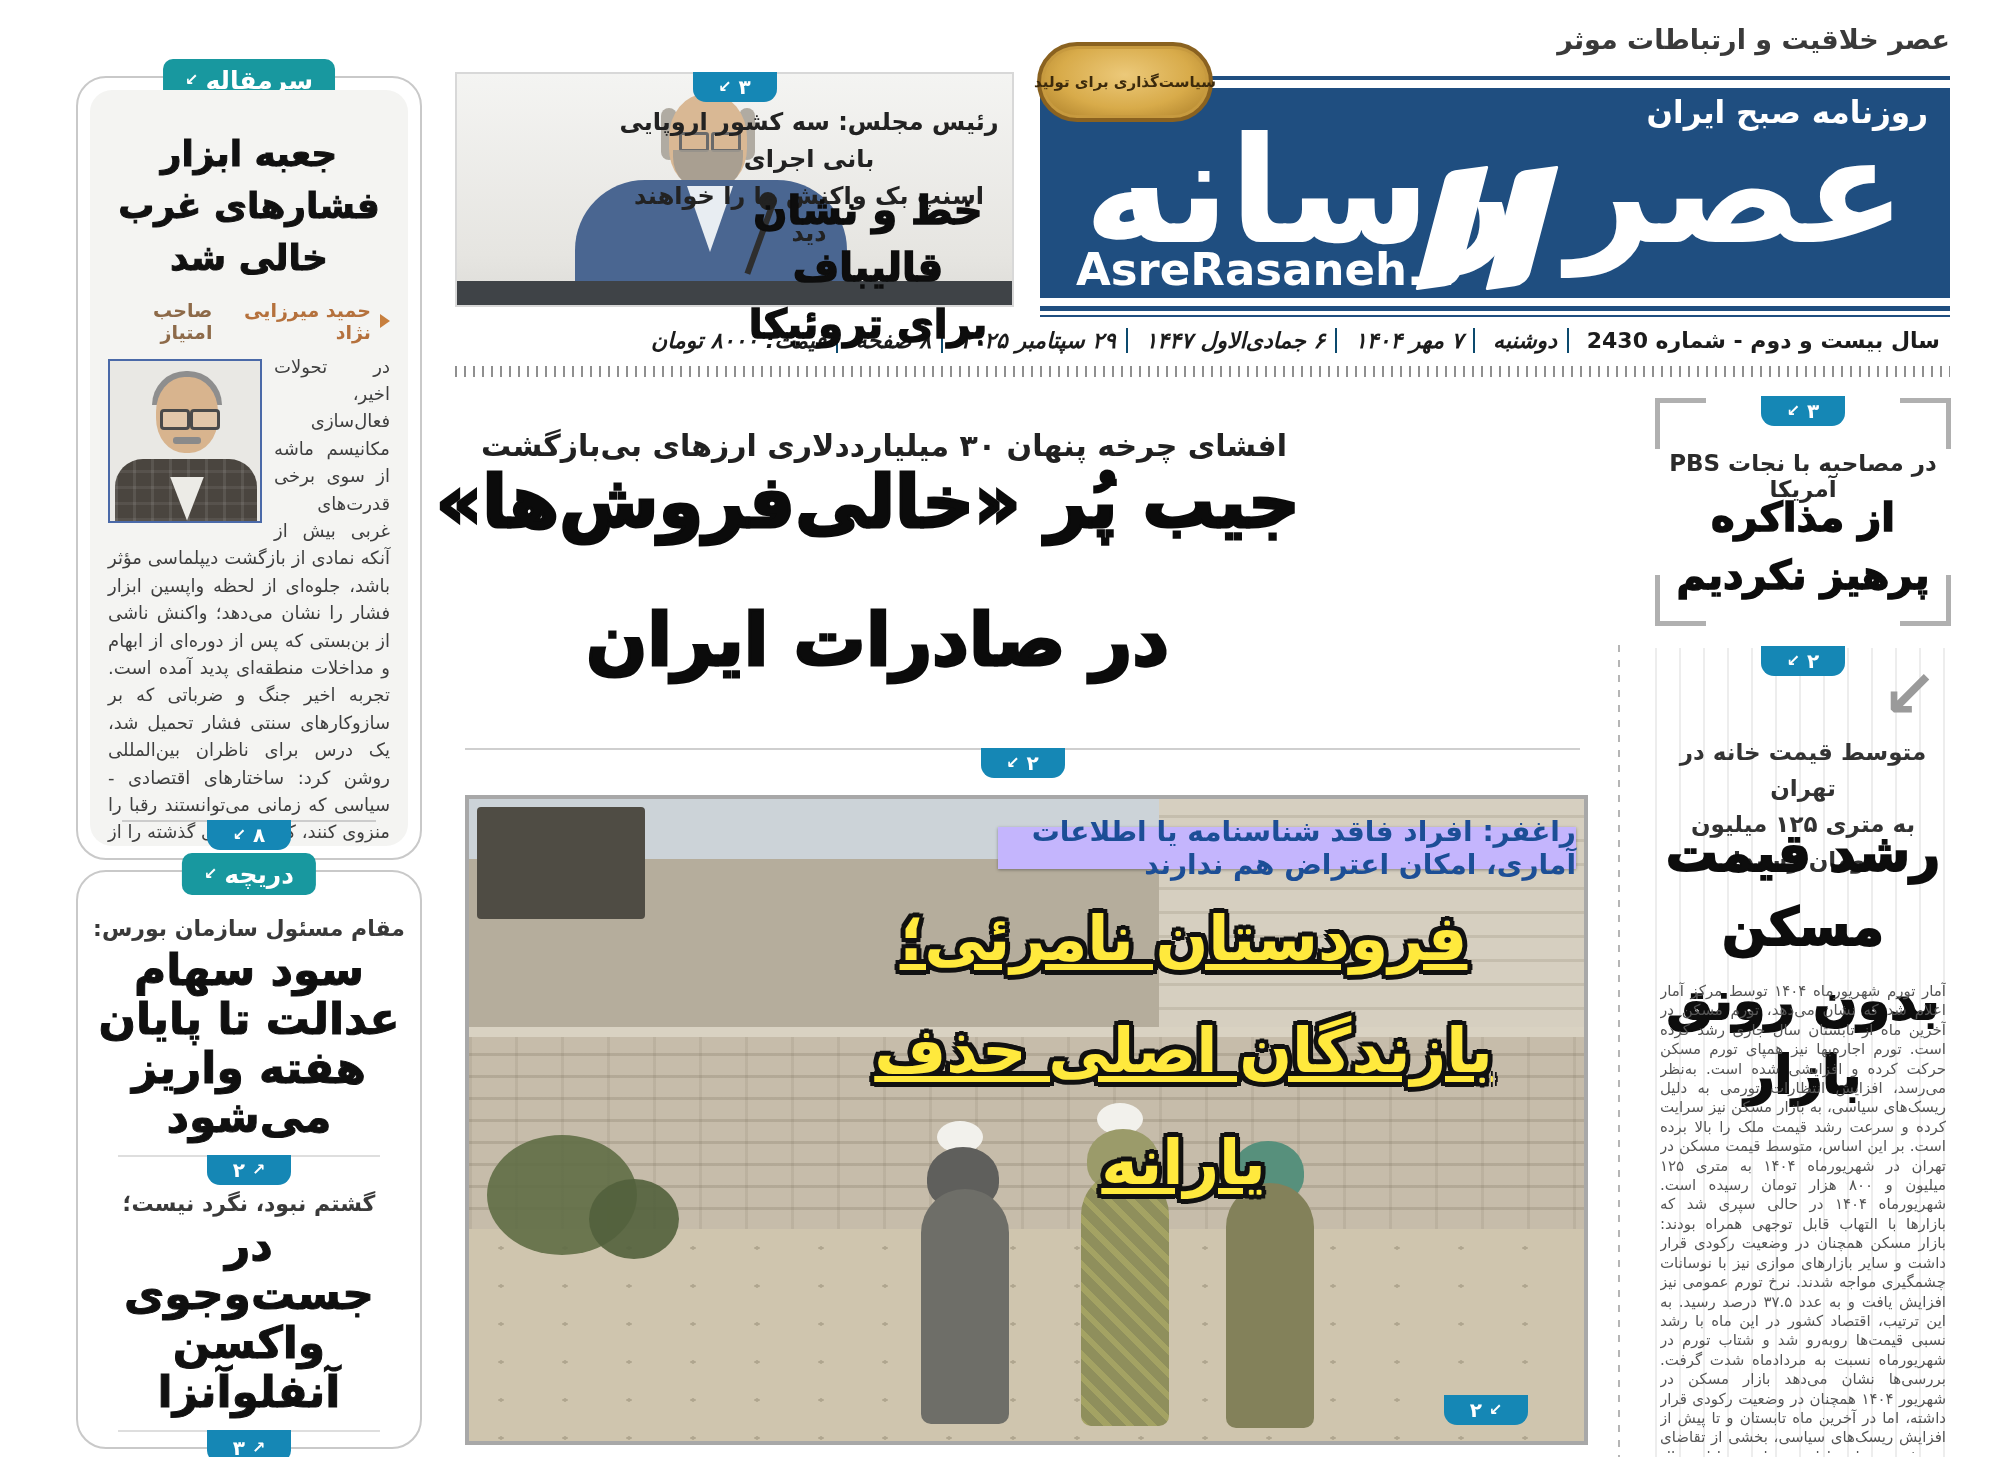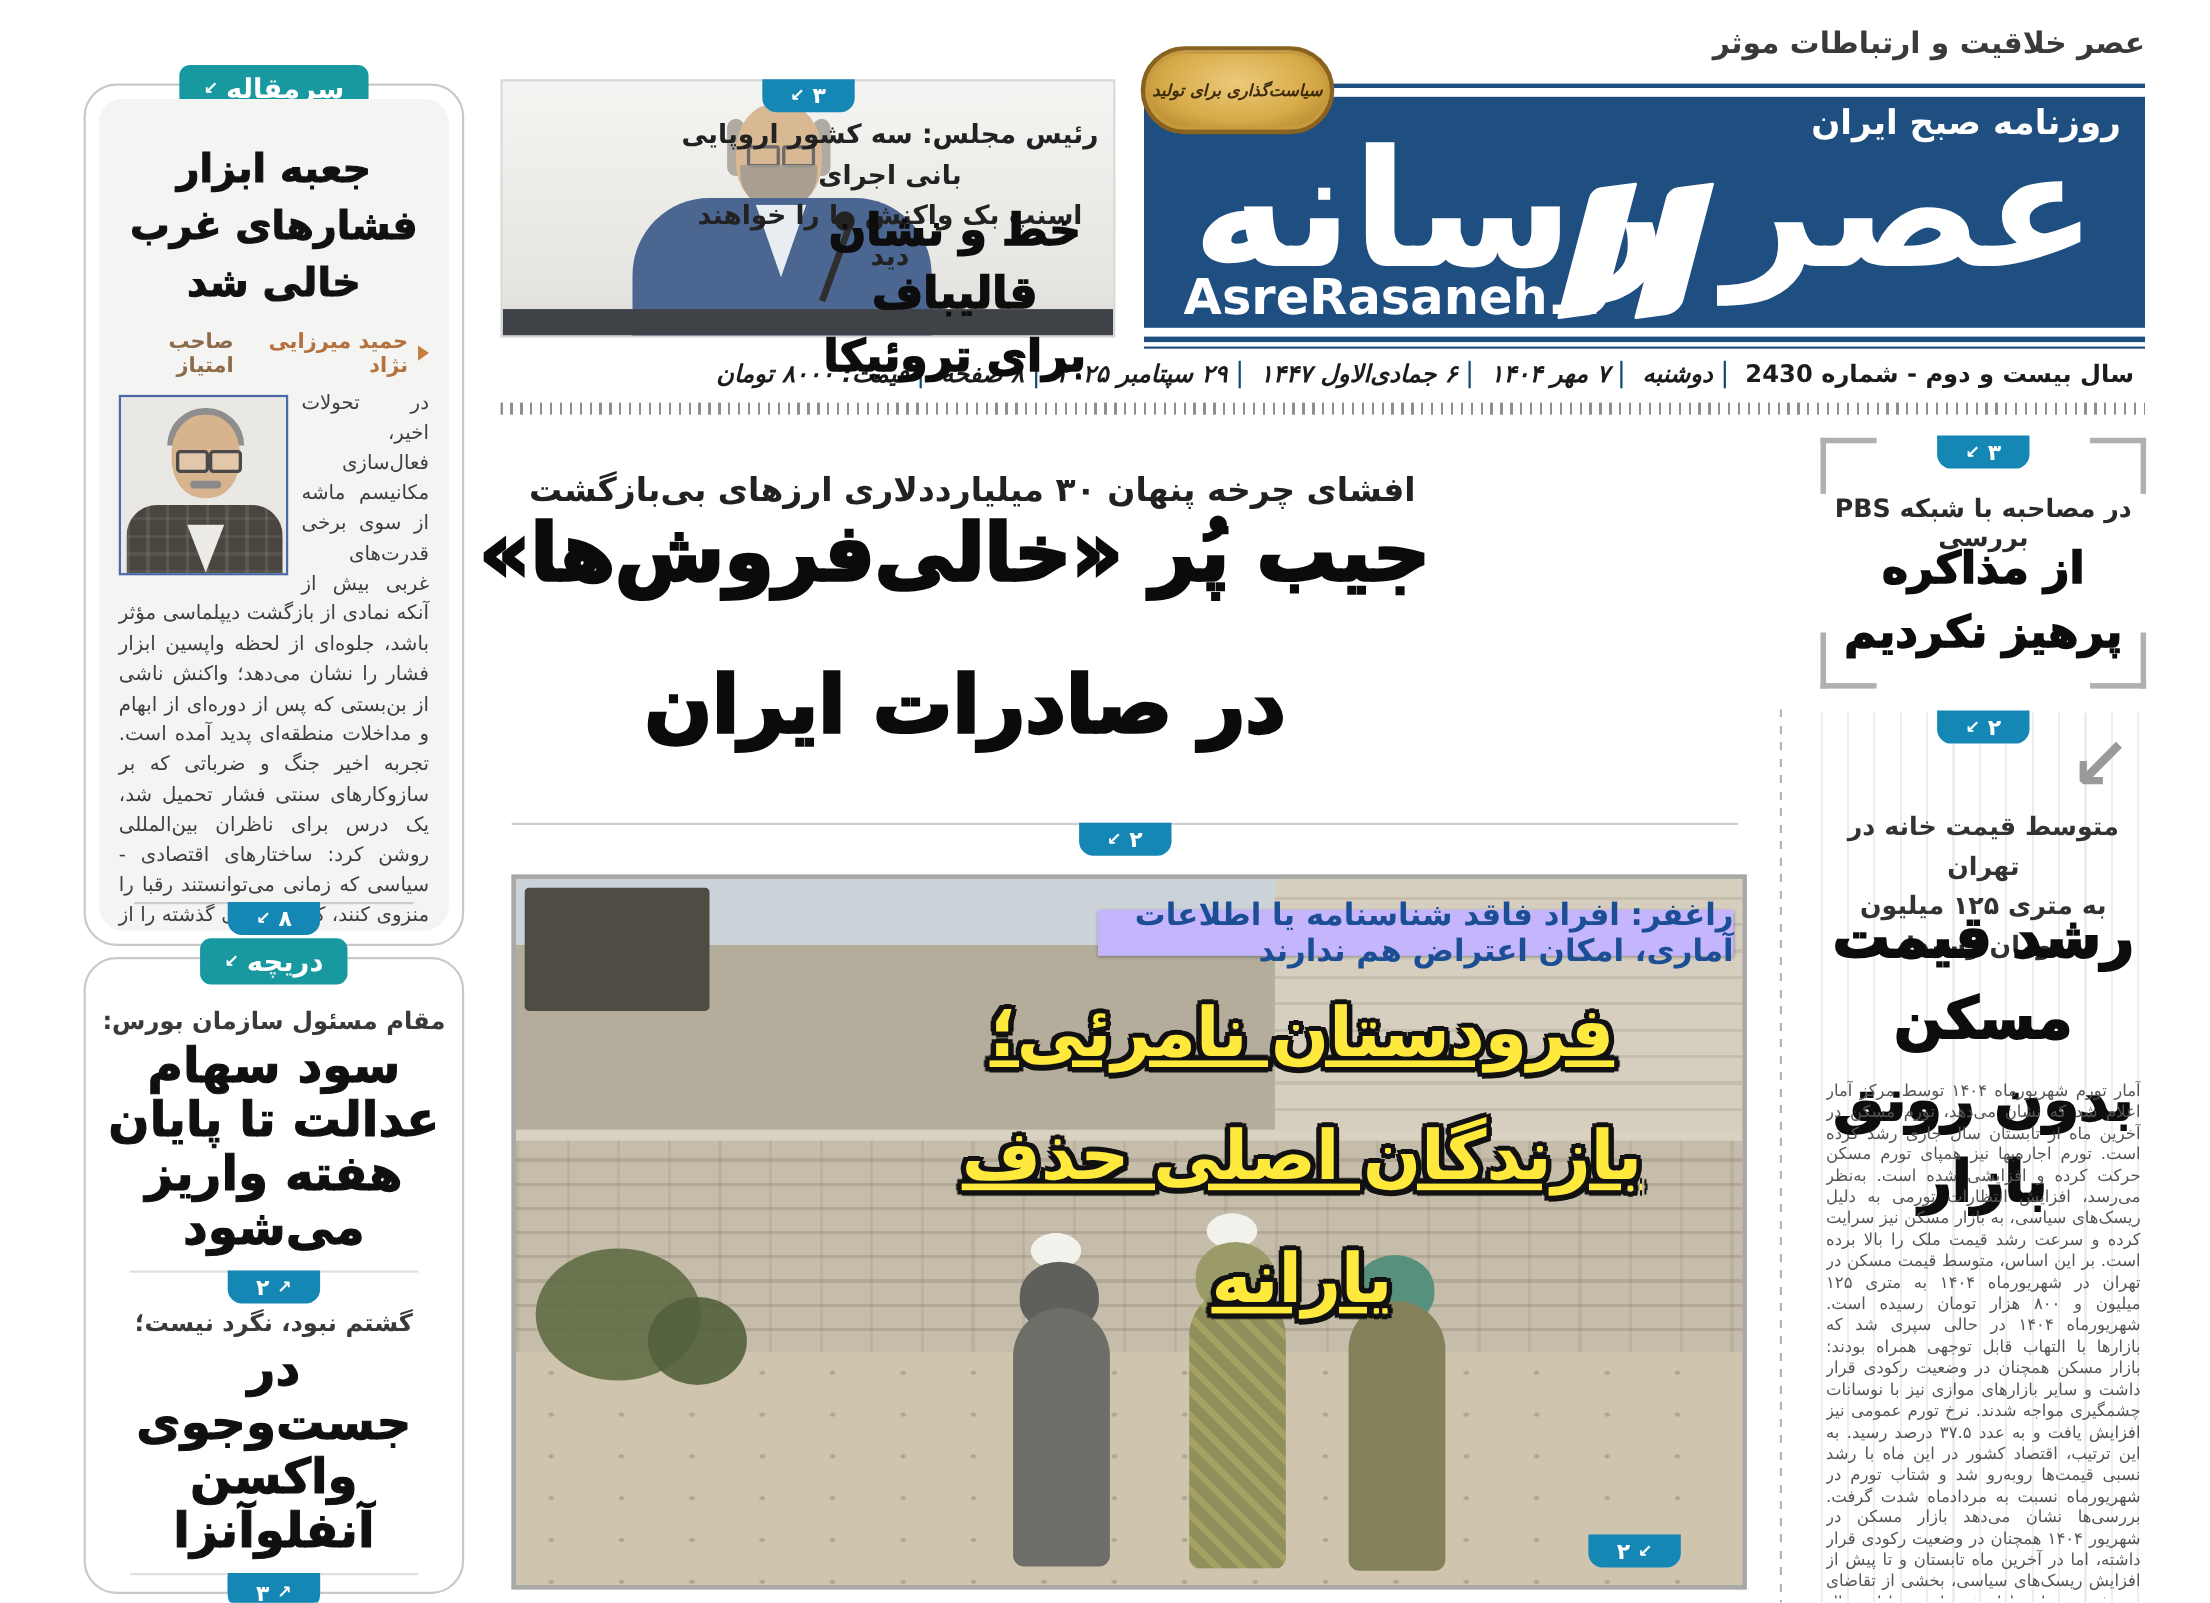--- a/index.html
+++ b/index.html
@@ -16,21 +16,21 @@
             font-weight:bold;color:#fff;line-height:1.15;letter-spacing:-2px;}
   .mh-site{position:absolute;bottom:2px;left:36px;font-size:45px;color:#fff;font-weight:bold;}
   .mh-slash{position:absolute;background:#fff;width:40px;height:120px;bottom:10px;
             transform:skewX(-22deg) rotate(-8deg);border-radius:8px 2px 12px 2px;}
   .mh-slash.s1{left:392px;}
   .mh-slash.s2{left:462px;}
   .seal{position:absolute;top:-46px;left:-3px;width:168px;height:72px;border-radius:40px;
         background:radial-gradient(ellipse at 50% 40%, #ecc97a 0%, #d8ab4a 55%, #a87b26 100%);
         border:4px solid #8a6220;box-shadow:0 0 0 3px #c79a3f inset;
         display:flex;align-items:center;justify-content:center;}
-  .seal-text{font-size:15px;font-weight:bold;color:#3c2a0c;white-space:nowrap;font-style:italic;}
+  .seal-text{font-size:15px;font-weight:bold;color:#3c2a0c;white-space:nowrap;}
   .mh-rule-b1{top:306px;right:59px;width:910px;height:5px;background:#1f4e80;}
   .mh-rule-b2{top:315px;right:59px;width:910px;height:2px;background:#1f4e80;}
 
   
   .dateline{top:328px;right:59px;font-size:22px;font-weight:bold;color:#1c1c1c;white-space:nowrap;}
   .dateline span{padding:0 10px;}
   .dateline span:not(:first-child){border-right:2px solid #0c4a6e;font-style:italic;}
   .hticks{top:366px;right:59px;left:455px;height:11px;
           background:repeating-linear-gradient(90deg,#8f8f8f 0 2px,transparent 2px 9px);}
   .vticks{top:645px;left:1618px;width:2px;height:812px;
@@ -315,21 +315,21 @@
 
   <div class="abs interview-box">
     <div class="cb tl"></div>
     <div class="cb tr"></div>
     <div class="cb bl"></div>
     <div class="cb br"></div>
     <div class="tab-badge hang center-hang">
       <span>۳</span>
       <span class="arr">↙</span>
     </div>
-    <div class="iv-kicker">در مصاحبه با شبکه PBS بررسی</div>
+    <div class="iv-kicker">در مصاحبه با نجات PBS آمریکا</div>
     <div class="iv-title">
       <span style="display:block">از مذاکره پرهیز نکردیم</span>
     </div>
   </div>
 
   <div class="abs housing-box">
     <div class="tab-badge hang center-hang">
       <span>۲</span>
       <span class="arr">↙</span>
     </div>

